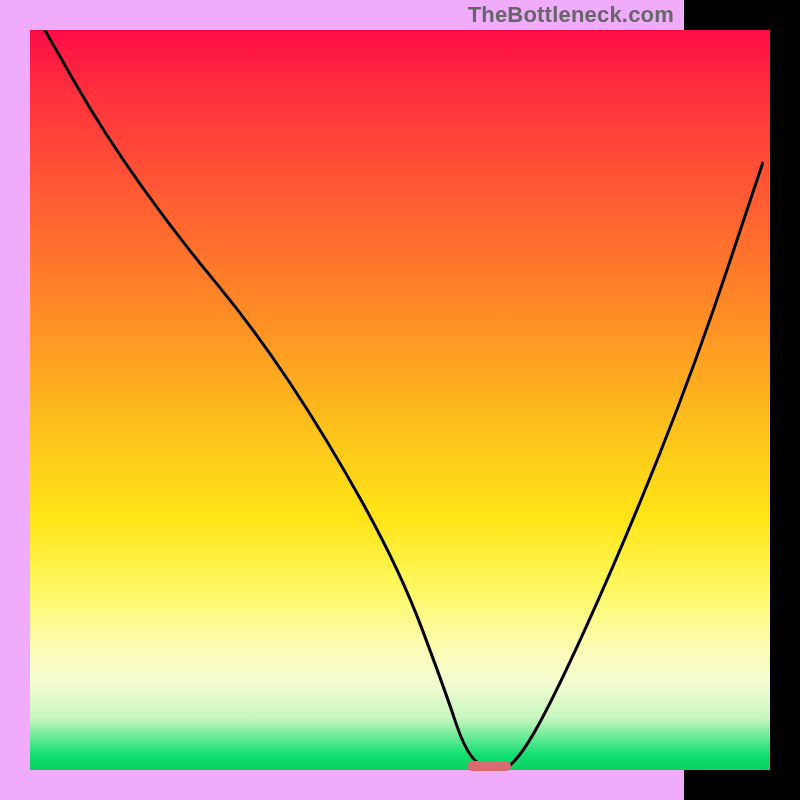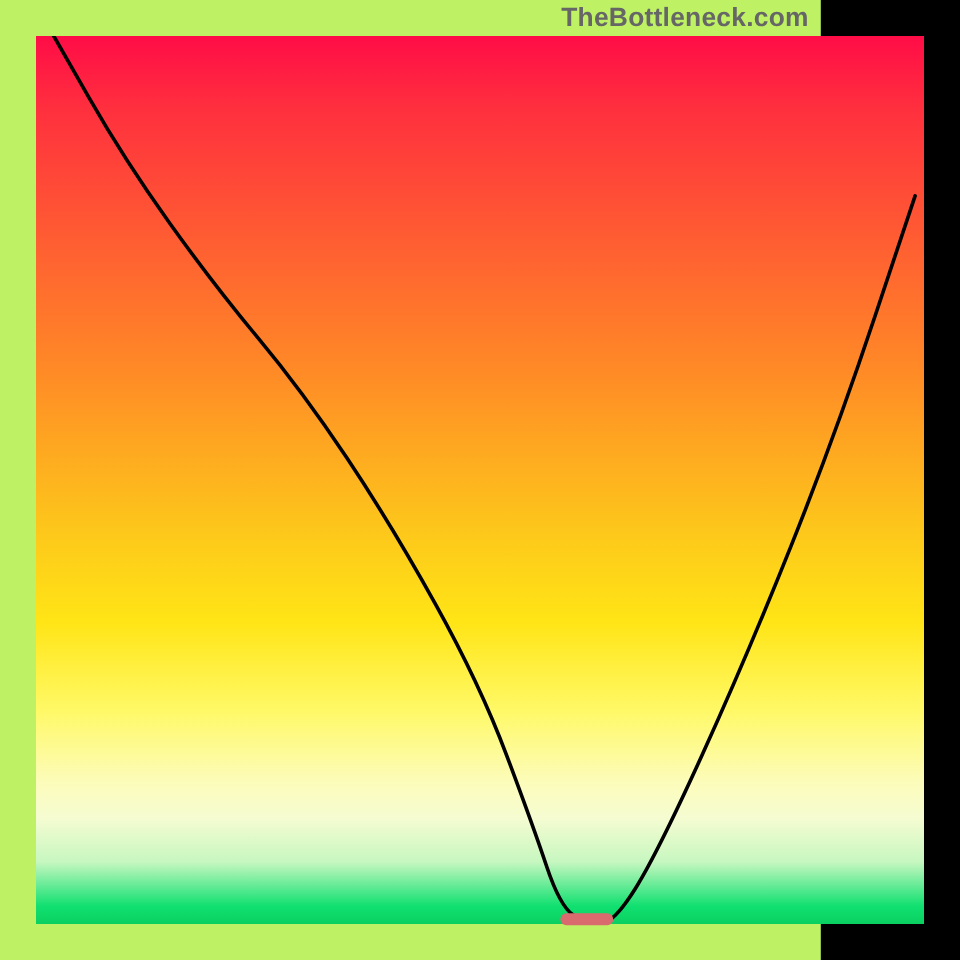--- a/index.html
+++ b/index.html
@@ -7,21 +7,21 @@
     padding: 0;
     width: 800px;
     height: 800px;
     background: #000;
     overflow: hidden;
   }
   .frame {
     position: relative;
     width: 684px;
     height: 800px;
-    background: #bef264;
+    background: #f0abfc;
   }
   .watermark {
     position: absolute;
     top: 2px;
     right: 10px;
     color: #666;
     font-family: Arial, Helvetica, sans-serif;
     font-size: 22px;
     font-weight: 600;
     letter-spacing: 0.2px;

